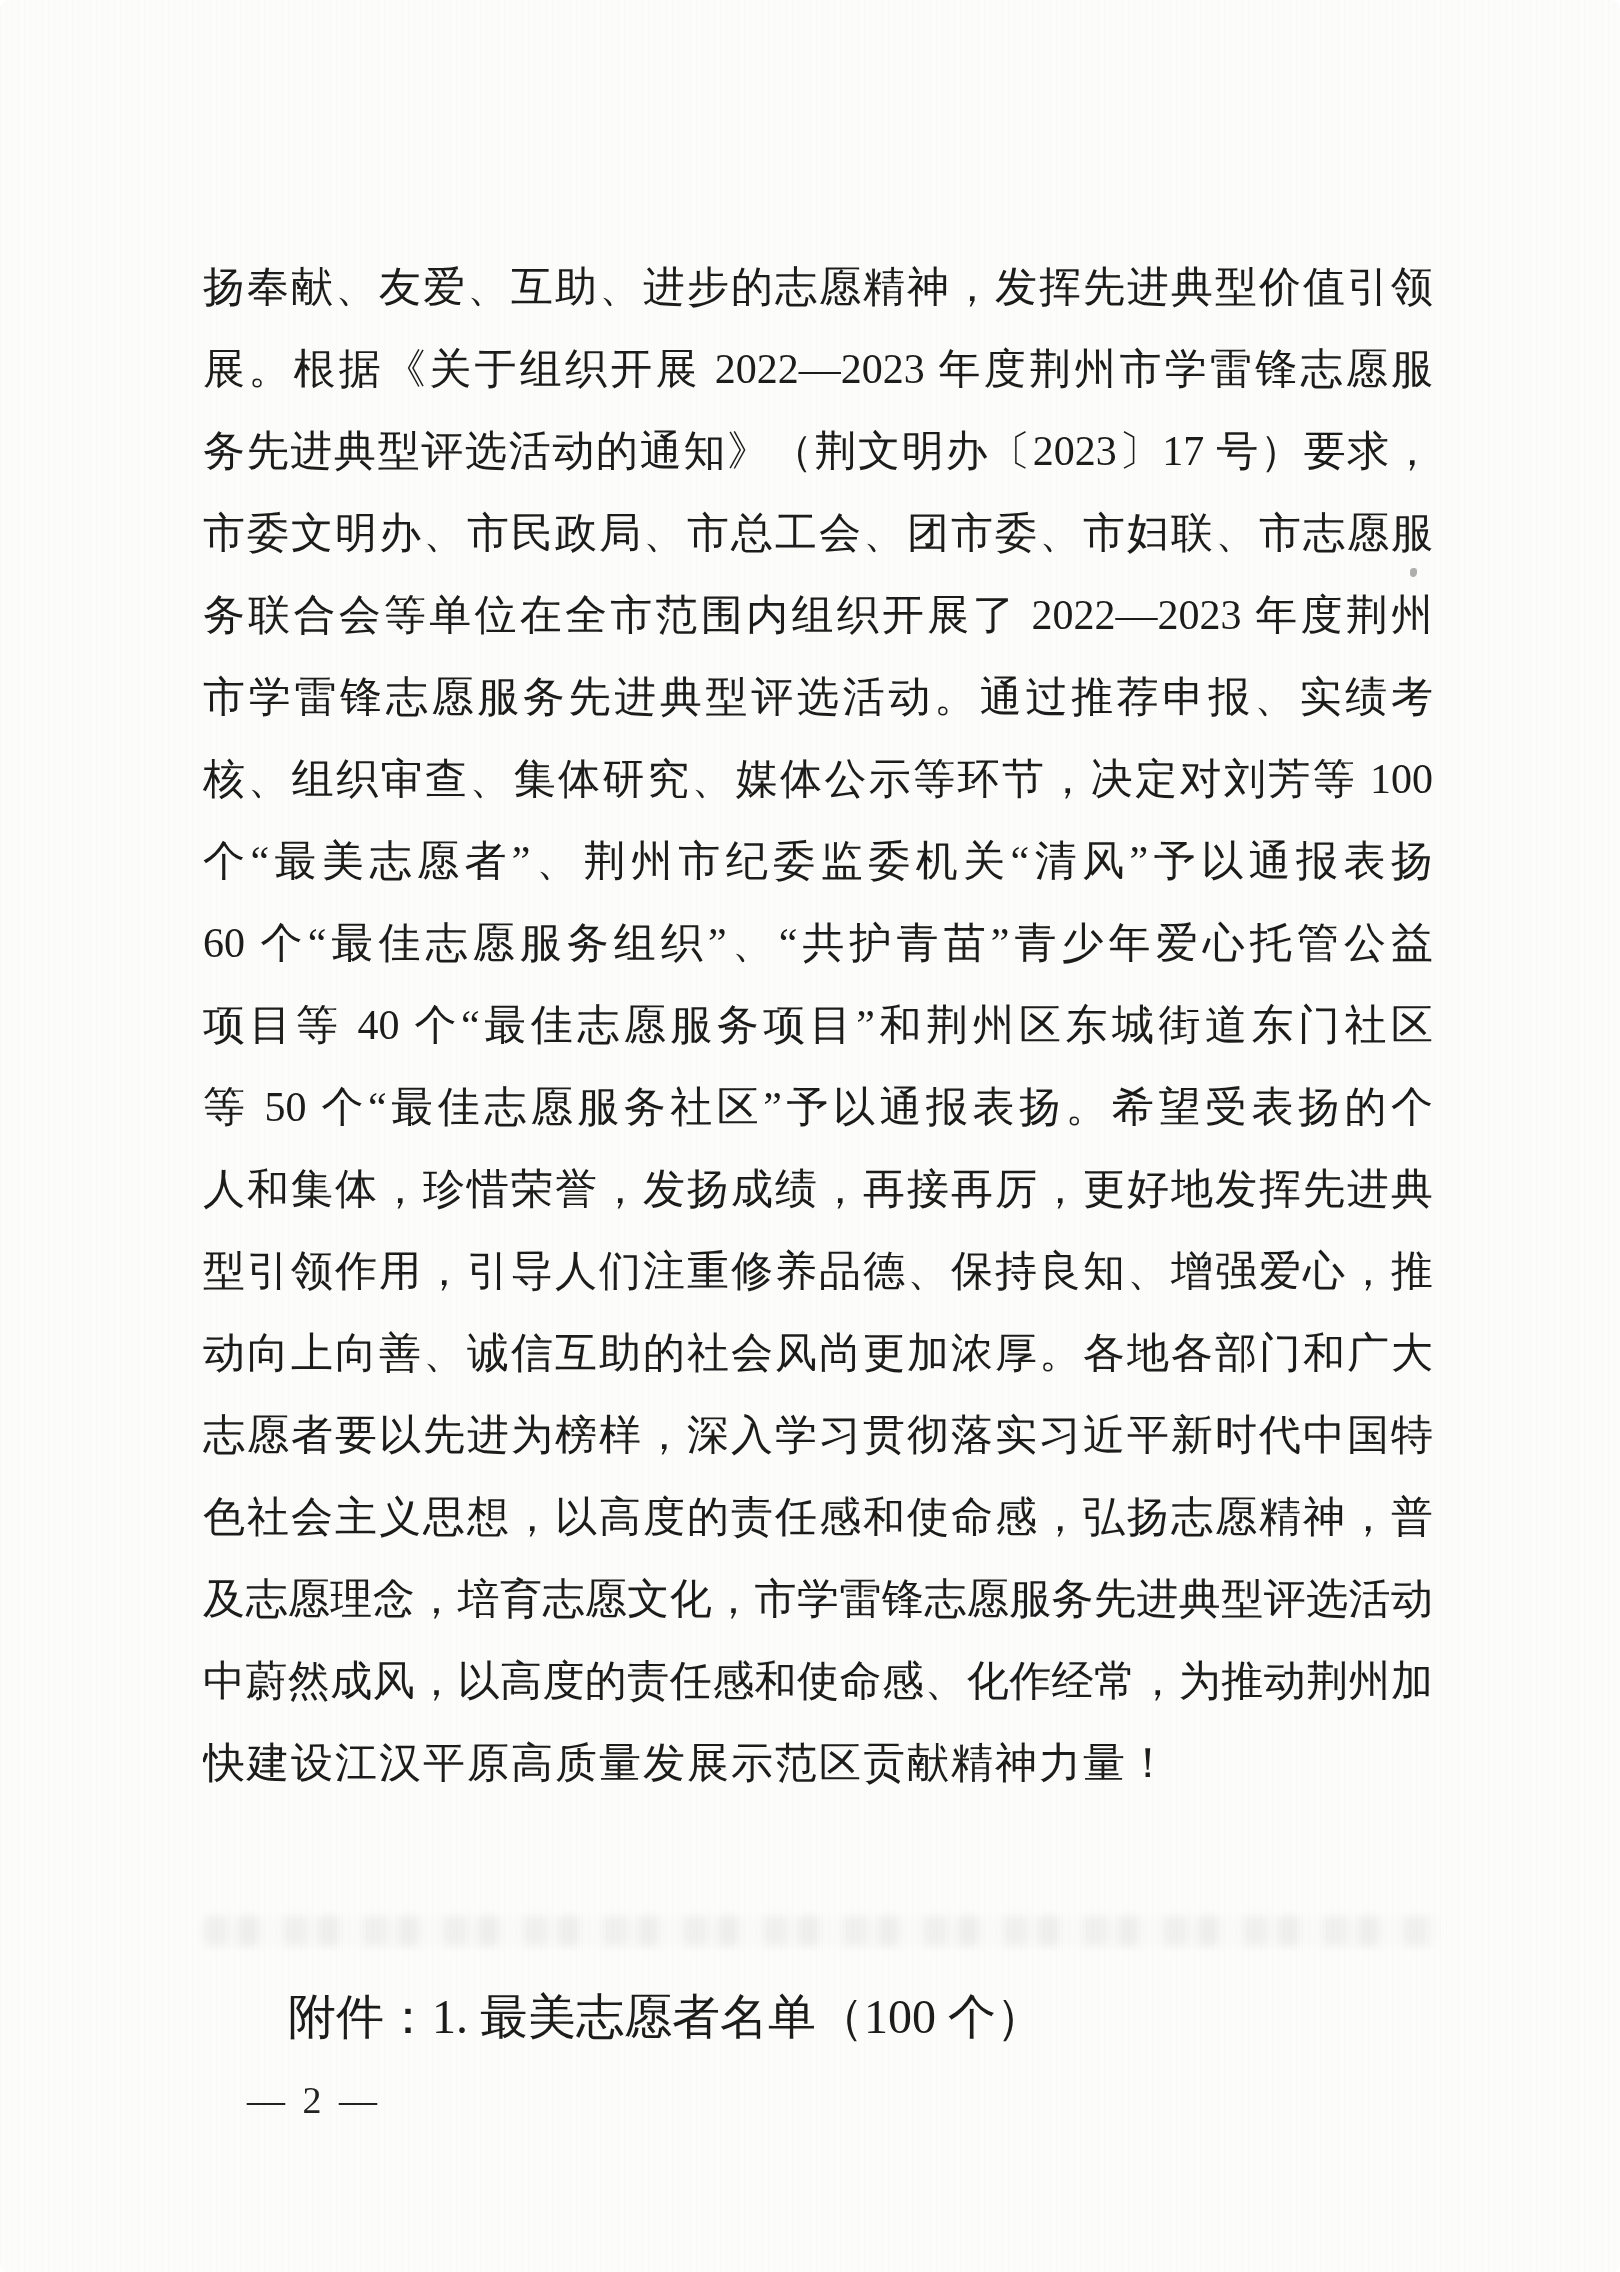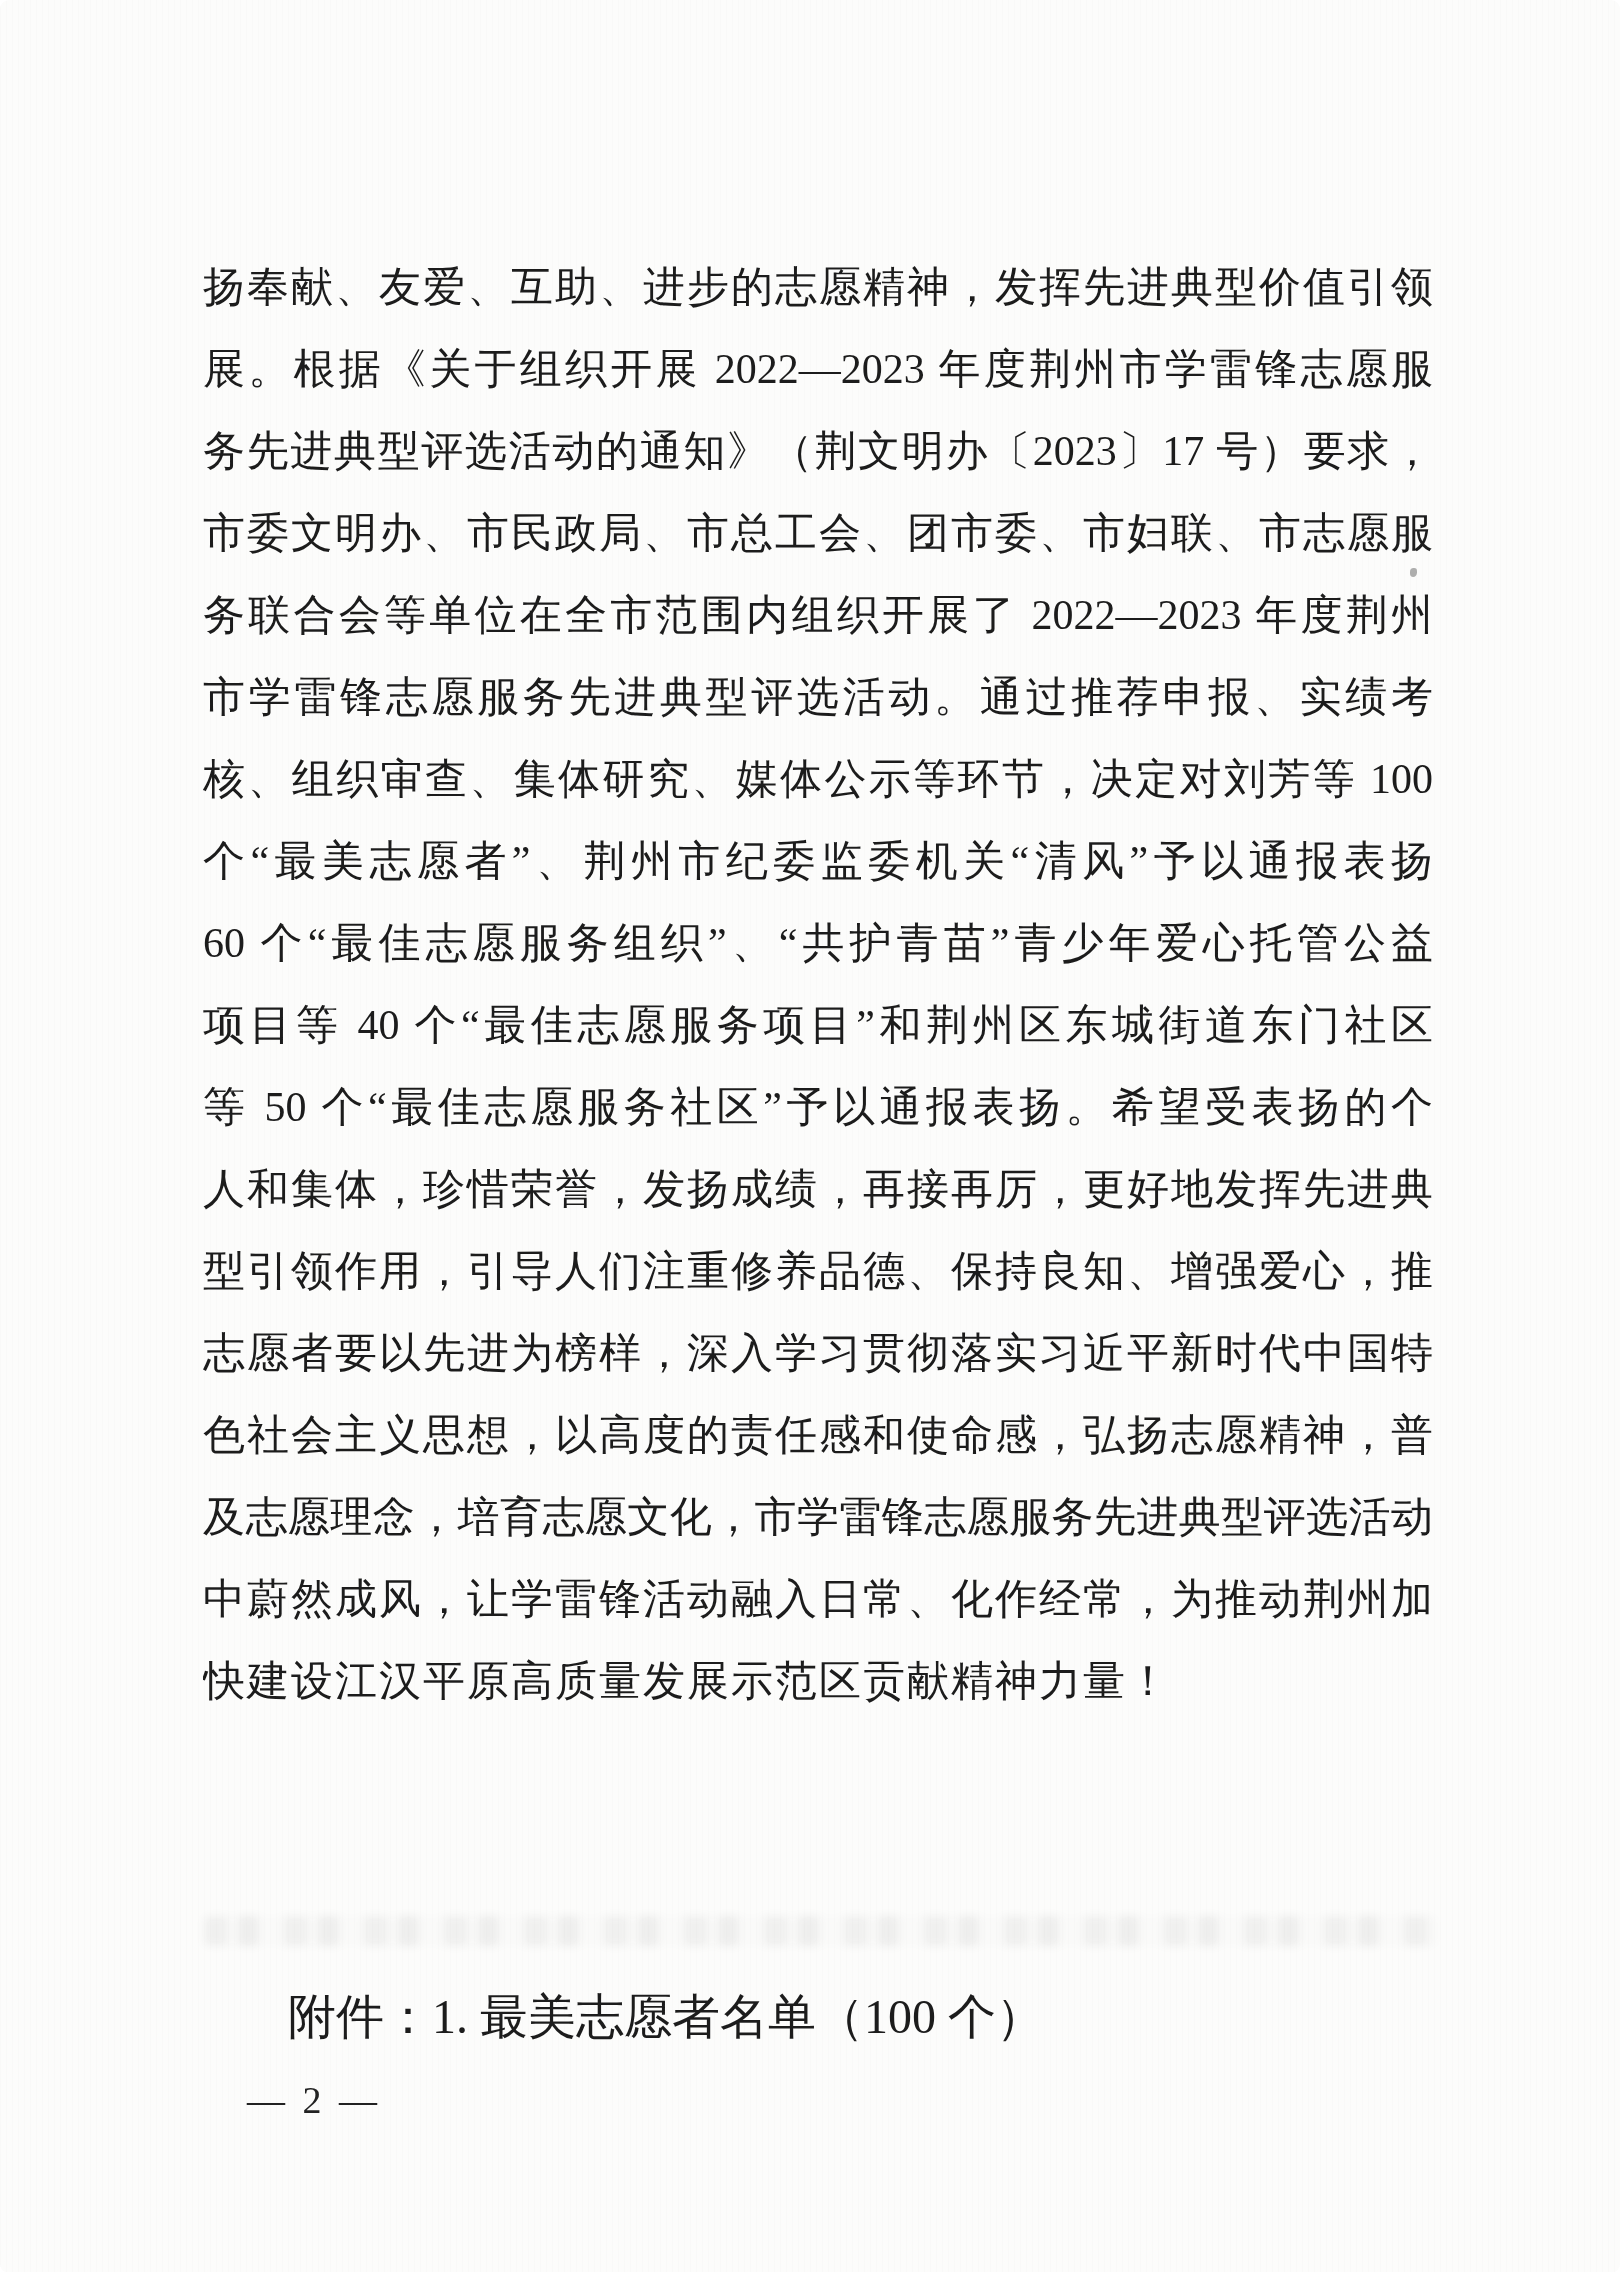--- a/index.html
+++ b/index.html
@@ -114,24 +114,25 @@
     <div class="line">市委文明办、市民政局、市总工会、团市委、市妇联、市志愿服</div>
     <div class="line">务联合会等单位在全市范围内组织开展了 2022—2023 年度荆州</div>
     <div class="line">市学雷锋志愿服务先进典型评选活动。通过推荐申报、实绩考</div>
     <div class="line">核、组织审查、集体研究、媒体公示等环节，决定对刘芳等 100</div>
     <div class="line">个“最美志愿者”、荆州市纪委监委机关“清风”予以通报表扬</div>
     <div class="line">60 个“最佳志愿服务组织”、“共护青苗”青少年爱心托管公益</div>
     <div class="line">项目等 40 个“最佳志愿服务项目”和荆州区东城街道东门社区</div>
     <div class="line">等 50 个“最佳志愿服务社区”予以通报表扬。希望受表扬的个</div>
     <div class="line">人和集体，珍惜荣誉，发扬成绩，再接再厉，更好地发挥先进典</div>
     <div class="line">型引领作用，引导人们注重修养品德、保持良知、增强爱心，推</div>
+    <div class="line">动向上向善、诚信互助的社会风尚更加浓厚。各地各部门和广大</div>
     <div class="line">志愿者要以先进为榜样，深入学习贯彻落实习近平新时代中国特</div>
     <div class="line">色社会主义思想，以高度的责任感和使命感，弘扬志愿精神，普</div>
     <div class="line">及志愿理念，培育志愿文化，市学雷锋志愿服务先进典型评选活动</div>
-    <div class="line">中蔚然成风，让学雷锋活动融入日常、化作经常，为推动荆州加</div>
+    <div class="line">中蔚然成风，以高度的责任感和使命感、化作经常，为推动荆州加</div>
     <div class="line last">快建设江汉平原高质量发展示范区贡献精神力量！</div>
   </div>
 
   <div class="ghost-band"></div>
   <div class="speck"></div>
 
   <div class="attachment-line">附件：1. 最美志愿者名单（100 个）</div>
 
   <div class="page-number">— 2 —</div>
 

